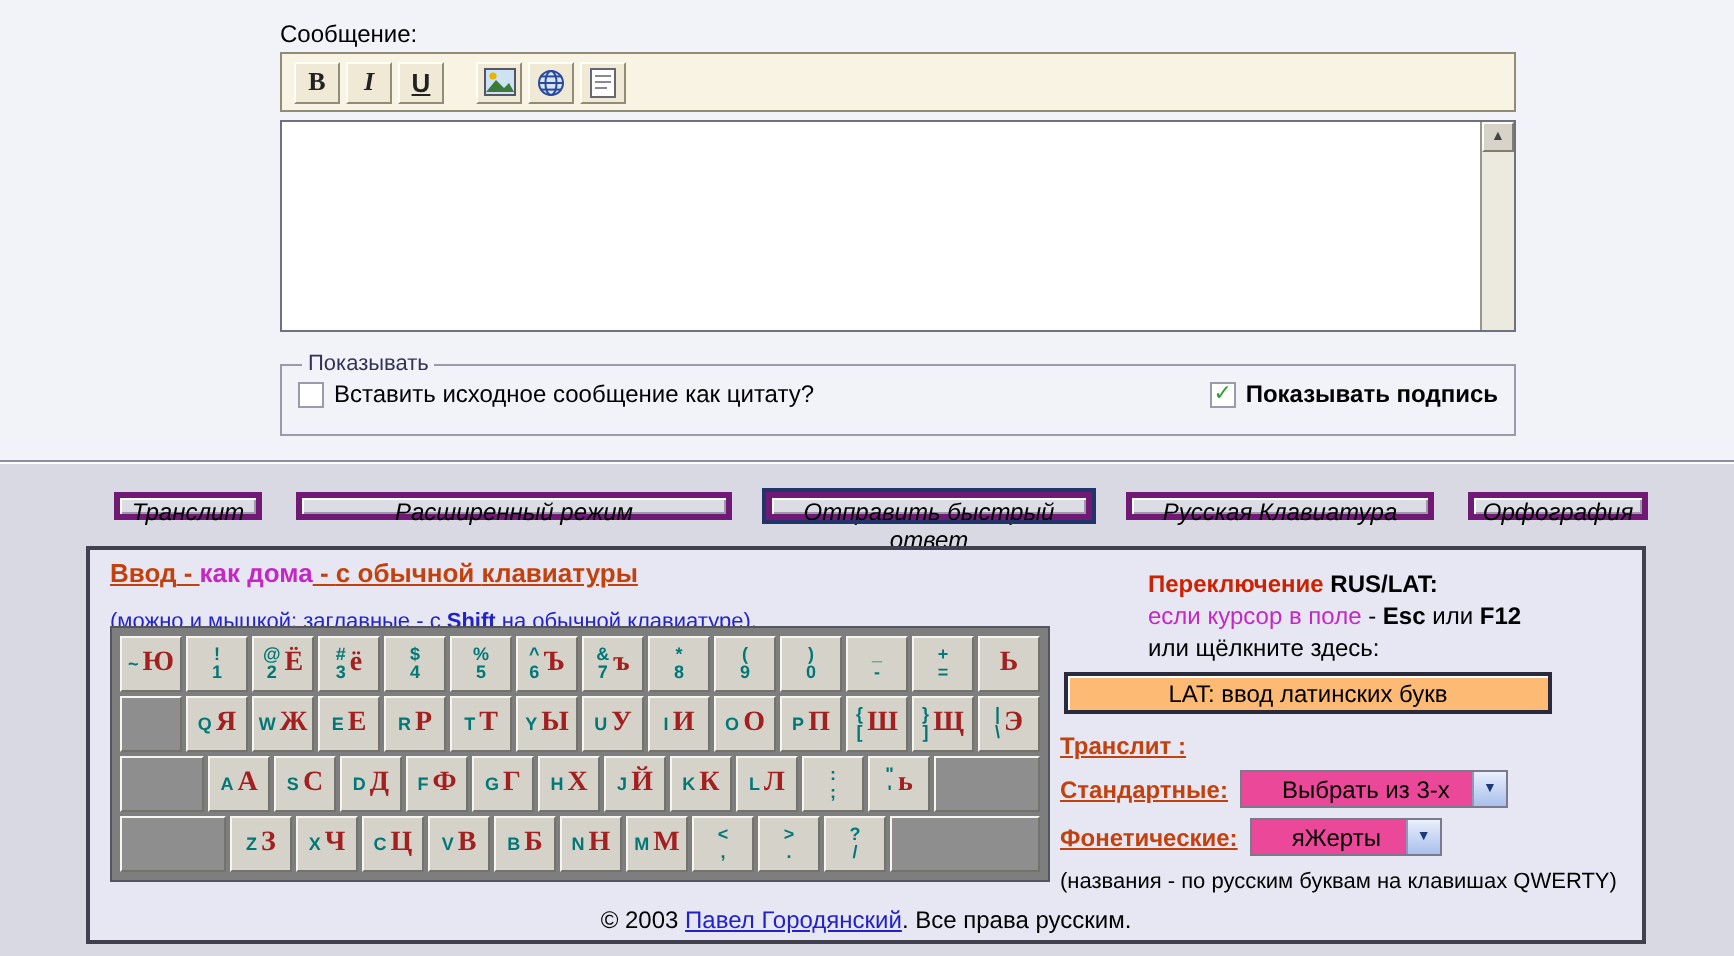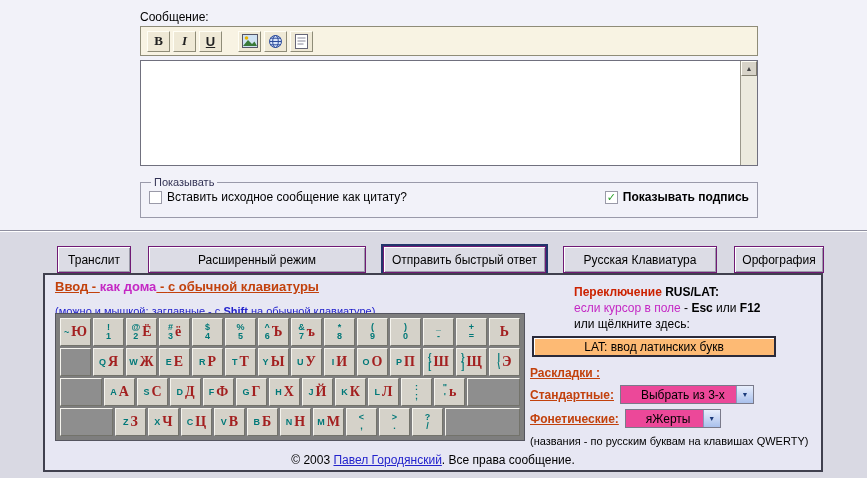--- a/index.html
+++ b/index.html
@@ -57,23 +57,23 @@
     font-size:11px;line-height:11px;color:#2aa02a;font-weight:bold;cursor:pointer;
   }
 
   
   .bottom{
     position:absolute;top:230px;left:0;width:867px;height:248px;
     background:#d9d9e3;border-top:1px solid #8f8fa0;box-shadow:inset 0 1px 0 #ffffff;
   }
   .actions{position:absolute;left:57px;top:15px;width:767px;display:flex;justify-content:space-between;}
   .win-btn{
-    height:27px;box-sizing:border-box;font-size:12px;font-family:inherit;color:#000;
-    background:#dcdce5;border:1px solid #701a75;
-    box-shadow:inset 1px 1px 0 #ffffff, inset -1px -1px 0 #9a9aa8;cursor:pointer;padding:0 4px;
+    height:14px;box-sizing:border-box;font-size:12px;font-family:inherit;color:#000;
+    background:#dcdce5;border:3px solid #701a75;
+    box-shadow:inset 1px 1px 0 #ffffff, inset -1px -1px 0 #9a9aa8;cursor:pointer;padding:0 4px;font-style:italic;
   }
   .win-btn:nth-child(1){width:74px;}
   .win-btn:nth-child(2){width:218px;}
   .win-btn:nth-child(3){width:163px;}
   .win-btn:nth-child(4){width:154px;}
   .win-btn:nth-child(5){width:90px;}
   .win-btn.default-btn{outline:2px solid #22356b;}
 
   .panel{
     position:absolute;left:43px;top:42px;width:780px;height:199px;box-sizing:border-box;
@@ -413,36 +413,36 @@
           <div class="kb-key blank" style="flex: 1 1 auto;"></div>
         </div>
       </div>
 
     <div class="rc">
       <div class="line"><span class="c-red b">Переключение </span><span class="b">RUS/LAT:</span></div>
       <div class="line"><span class="c-magenta">если курсор в поле</span><span> - </span><span class="b">Esc</span><span> или </span><span class="b">F12</span></div>
       <div class="line">или щёлкните здесь:</div>
       <button class="lat-btn">LAT: ввод латинских букв</button>
 
-      <div class="layouts-title c-blue b">Раскладки :</div>
+      <div class="layouts-title c-blue b">Транслит :</div>
 
       <div class="layout-row">
         <span class="c-blue b">Стандартные:</span>
         <span class="select w1">
           <span class="val">Выбрать из 3-х</span>
           <span class="arrow">▼</span>
         </span>
       </div>
 
       <div class="layout-row">
         <span class="c-blue b">Фонетические:</span>
         <span class="select w2">
           <span class="val">яЖерты</span>
           <span class="arrow">▼</span>
         </span>
       </div>
 
       <div class="note">(названия - по русским буквам на клавишах QWERTY)</div>
     </div>
 
-    <div class="panel-footer"><span>© 2003 </span><span class="link">Павел Городянский</span><span>. Все права сообщение.</span></div>
+    <div class="panel-footer"><span>© 2003 </span><span class="link">Павел Городянский</span><span>. Все права русским.</span></div>
   </div>
 </div>
 
 </body></html>

